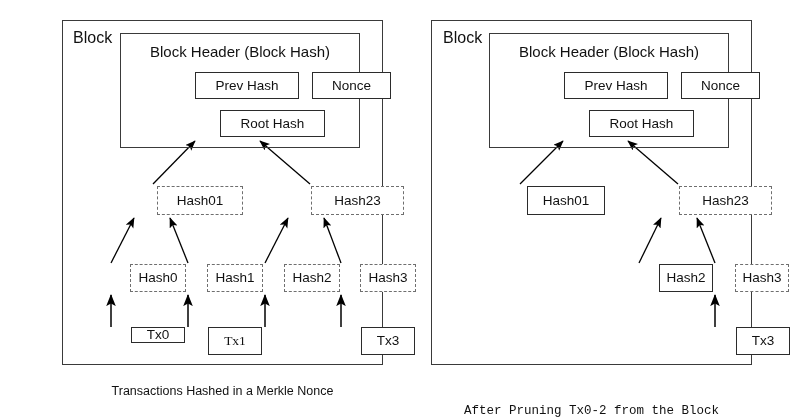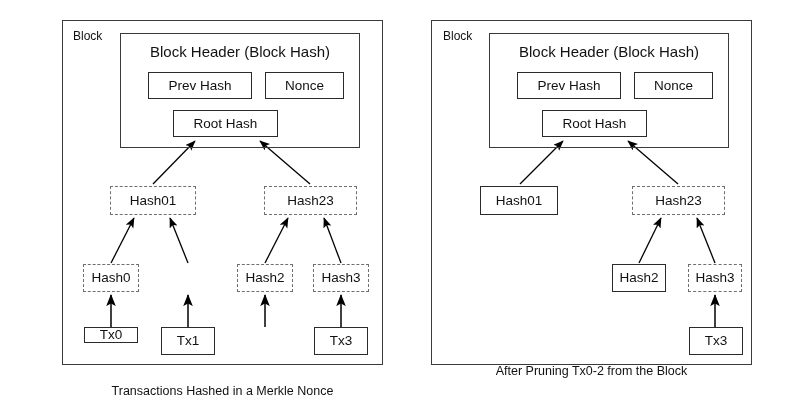--- a/index.html
+++ b/index.html
@@ -28,21 +28,21 @@
     pointer-events: none;
   }
   .panel {
     position: absolute;
     border: 1.6px solid #3a3a3a;
     background: transparent;
     box-sizing: border-box;
   }
   .panel-label {
     position: absolute;
-    font-size: 12px;
+    font-size: 16px;
     line-height: 1;
     white-space: nowrap;
     color: #111111;
   }
   .header-box {
     position: absolute;
     border: 1.6px solid #3a3a3a;
     box-sizing: border-box;
     background: transparent;
   }
@@ -58,20 +58,21 @@
     position: absolute;
     box-sizing: border-box;
     display: flex;
     align-items: center;
     justify-content: center;
     font-size: 13.5px;
     line-height: 1;
     white-space: nowrap;
     background: #ffffff;
     color: #111111;
+    margin-left: 47px;
   }
   .node.solid {
     border: 1.6px solid #2b2b2b;
   }
   .node.dashed {
     border: 1.5px dashed #6f6f6f;
   }
   .caption {
     position: absolute;
     font-size: 12.5px;
@@ -137,28 +138,29 @@
   <div class="node solid" style="left:265px; top:72px; width:79px; height:27px;">Nonce</div>
 
   <div class="node solid" style="left:173px; top:110px; width:105px; height:27px;">Root Hash</div>
 
   <div class="node dashed" style="left:110px; top:186px; width:86px; height:29px;">Hash01</div>
 
   <div class="node dashed" style="left:264px; top:186px; width:93px; height:29px;">Hash23</div>
 
   <div class="node dashed" style="left:83px; top:264px; width:56px; height:28px;text-align:right;">Hash0</div>
 
+  <div class="node dashed" style="left:160px; top:264px; width:56px; height:28px;">Hash1</div>
 
   <div class="node dashed" style="left:237px; top:264px; width:56px; height:28px;">Hash2</div>
 
   <div class="node dashed" style="left:313px; top:264px; width:56px; height:28px;">Hash3</div>
 
   <div class="node solid" style="left:84px; top:327px; width:54px; height:16px;">Tx0</div>
 
-  <div class="node solid" style="left:161px; top:327px; width:54px; height:28px;">Tx1</div>
+  <div class="node solid" style="left:161px; top:327px; width:54px; height:28px;font-family:Liberation Serif, serif;">Tx1</div>
 
 
   <div class="node solid" style="left:314px; top:327px; width:54px; height:28px;">Tx3</div>
 
   <div class="caption" style="left:62px; top:385px; width:321px;">Transactions Hashed in a Merkle Nonce</div>
 
   <div class="panel" style="left:431px; top:20px; width:321px; height:345px;"></div>
 
   <div class="panel-label" style="left:443px; top:30px;">Block</div>
 
@@ -175,15 +177,15 @@
   <div class="node solid" style="left:480px; top:186px; width:78px; height:29px;">Hash01</div>
 
   <div class="node dashed" style="left:632px; top:186px; width:93px; height:29px;">Hash23</div>
 
   <div class="node solid" style="left:612px; top:264px; width:54px; height:28px;">Hash2</div>
 
   <div class="node dashed" style="left:688px; top:264px; width:54px; height:28px;">Hash3</div>
 
   <div class="node solid" style="left:689px; top:327px; width:54px; height:28px;">Tx3</div>
 
-  <div class="caption" style="left:431px; top:365px; width:321px;">After Pruning Tx0-2 from the Block</div>
+  <div class="caption" style="left:431px; top:405px; width:321px;font-family:Liberation Mono, monospace;">After Pruning Tx0-2 from the Block</div>
 
 </div>
 
 </body></html>

